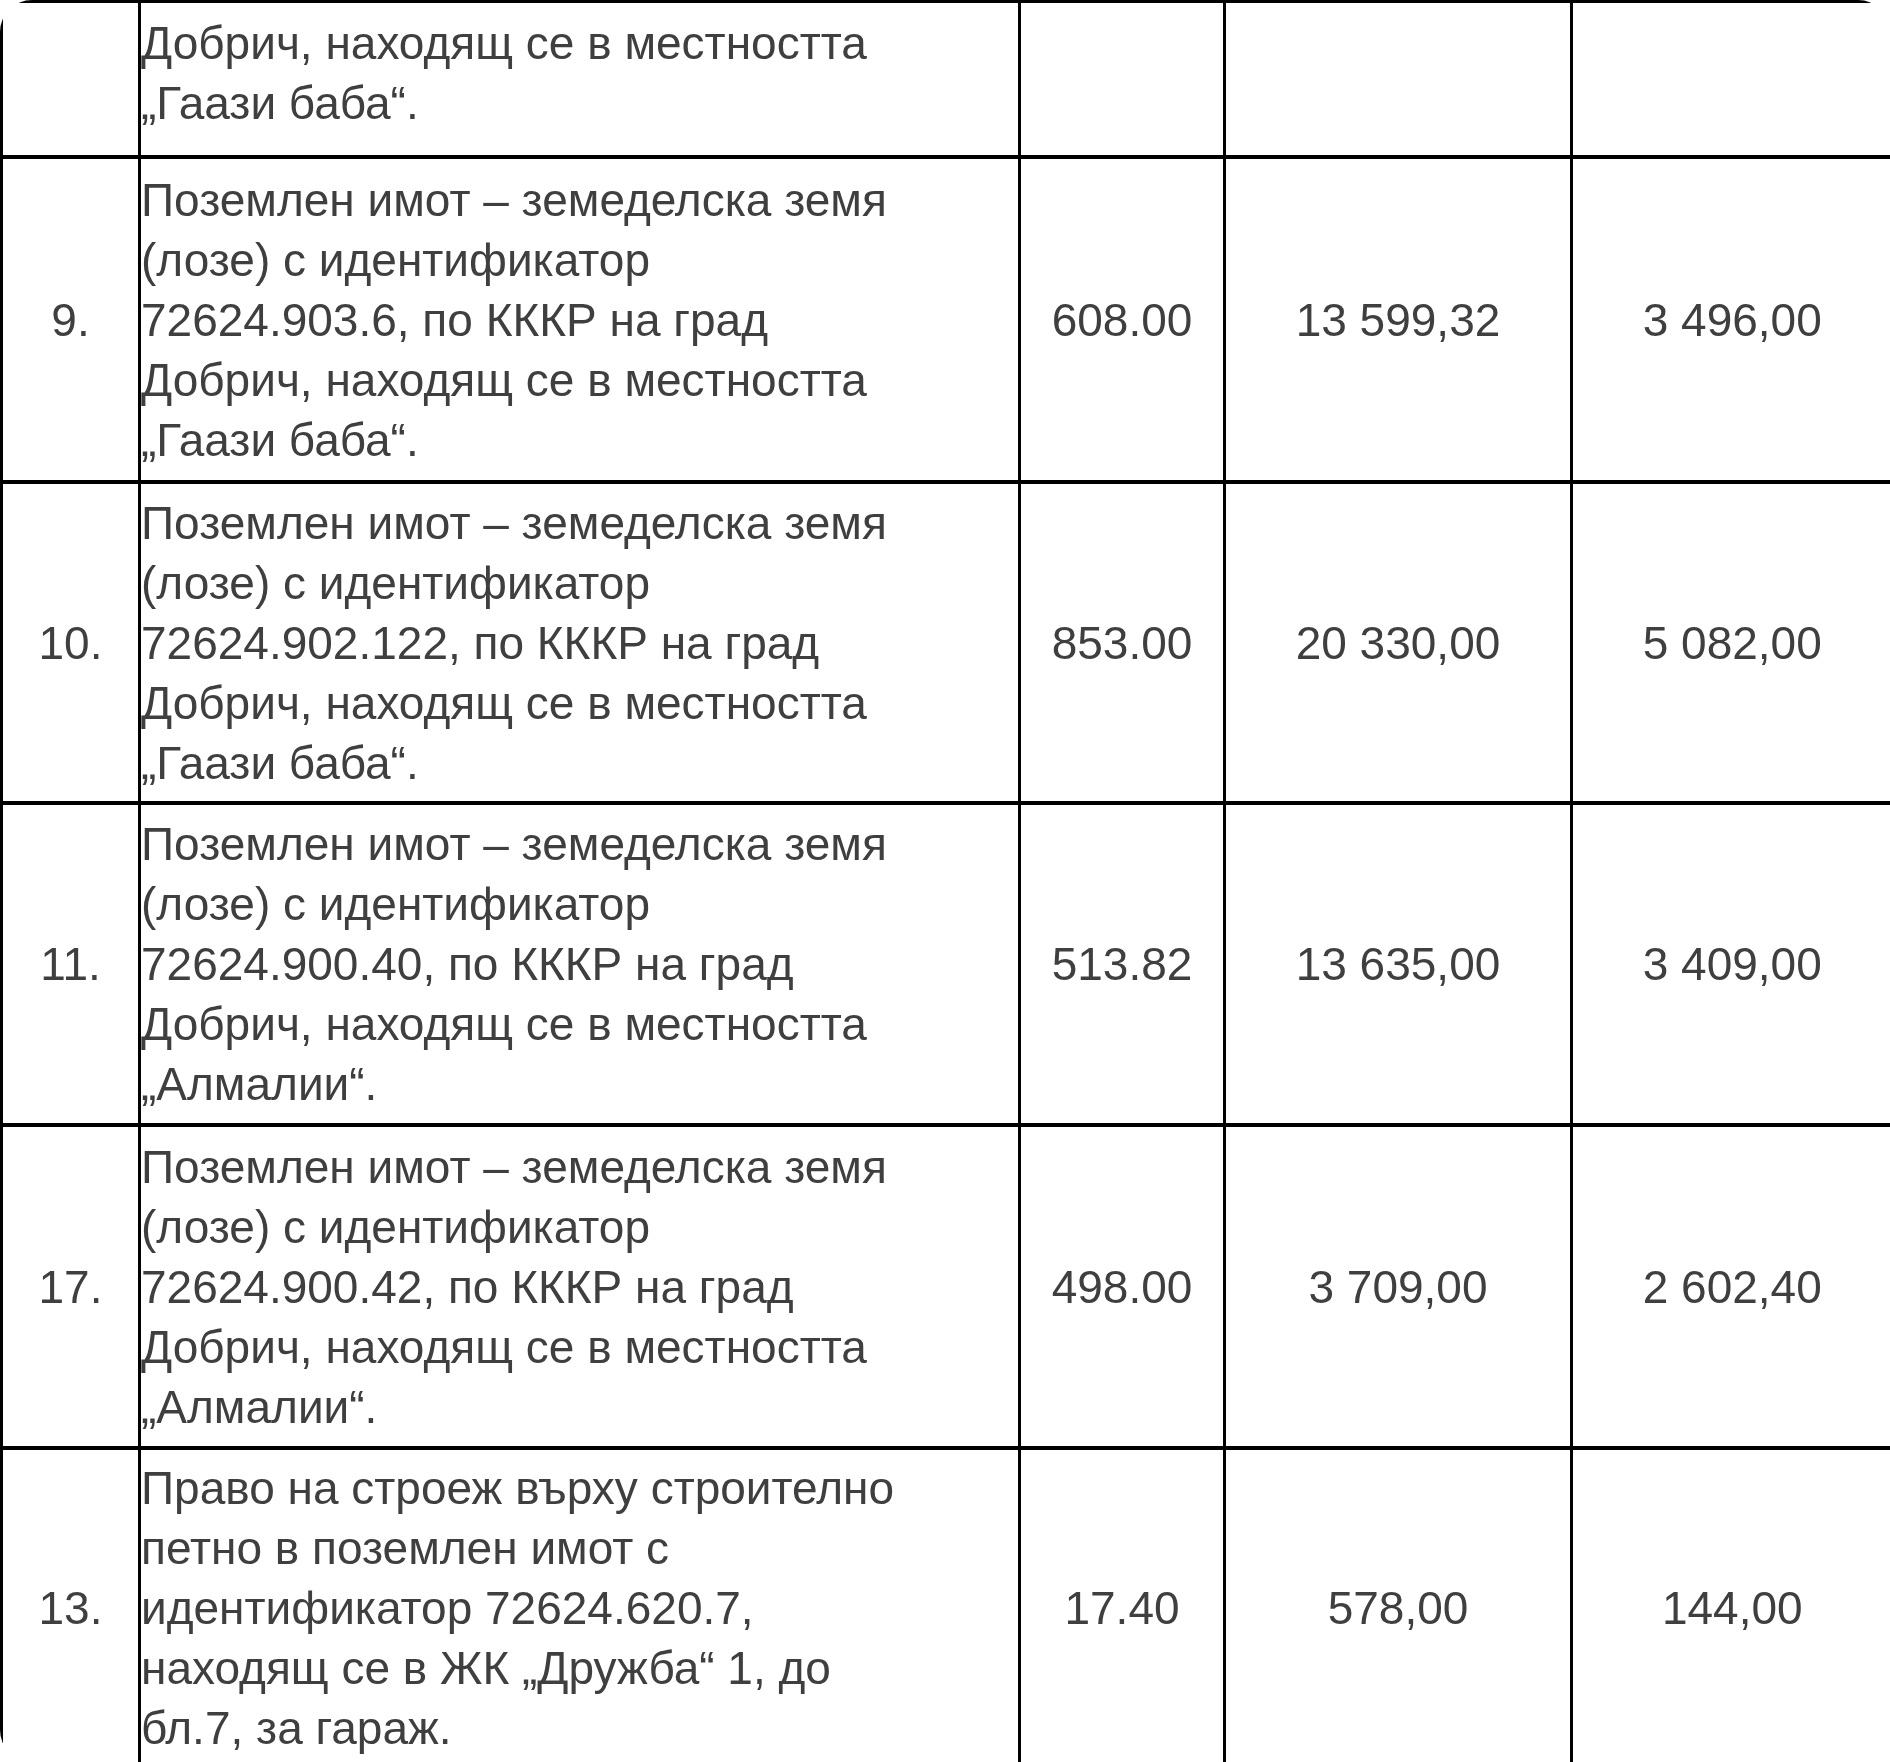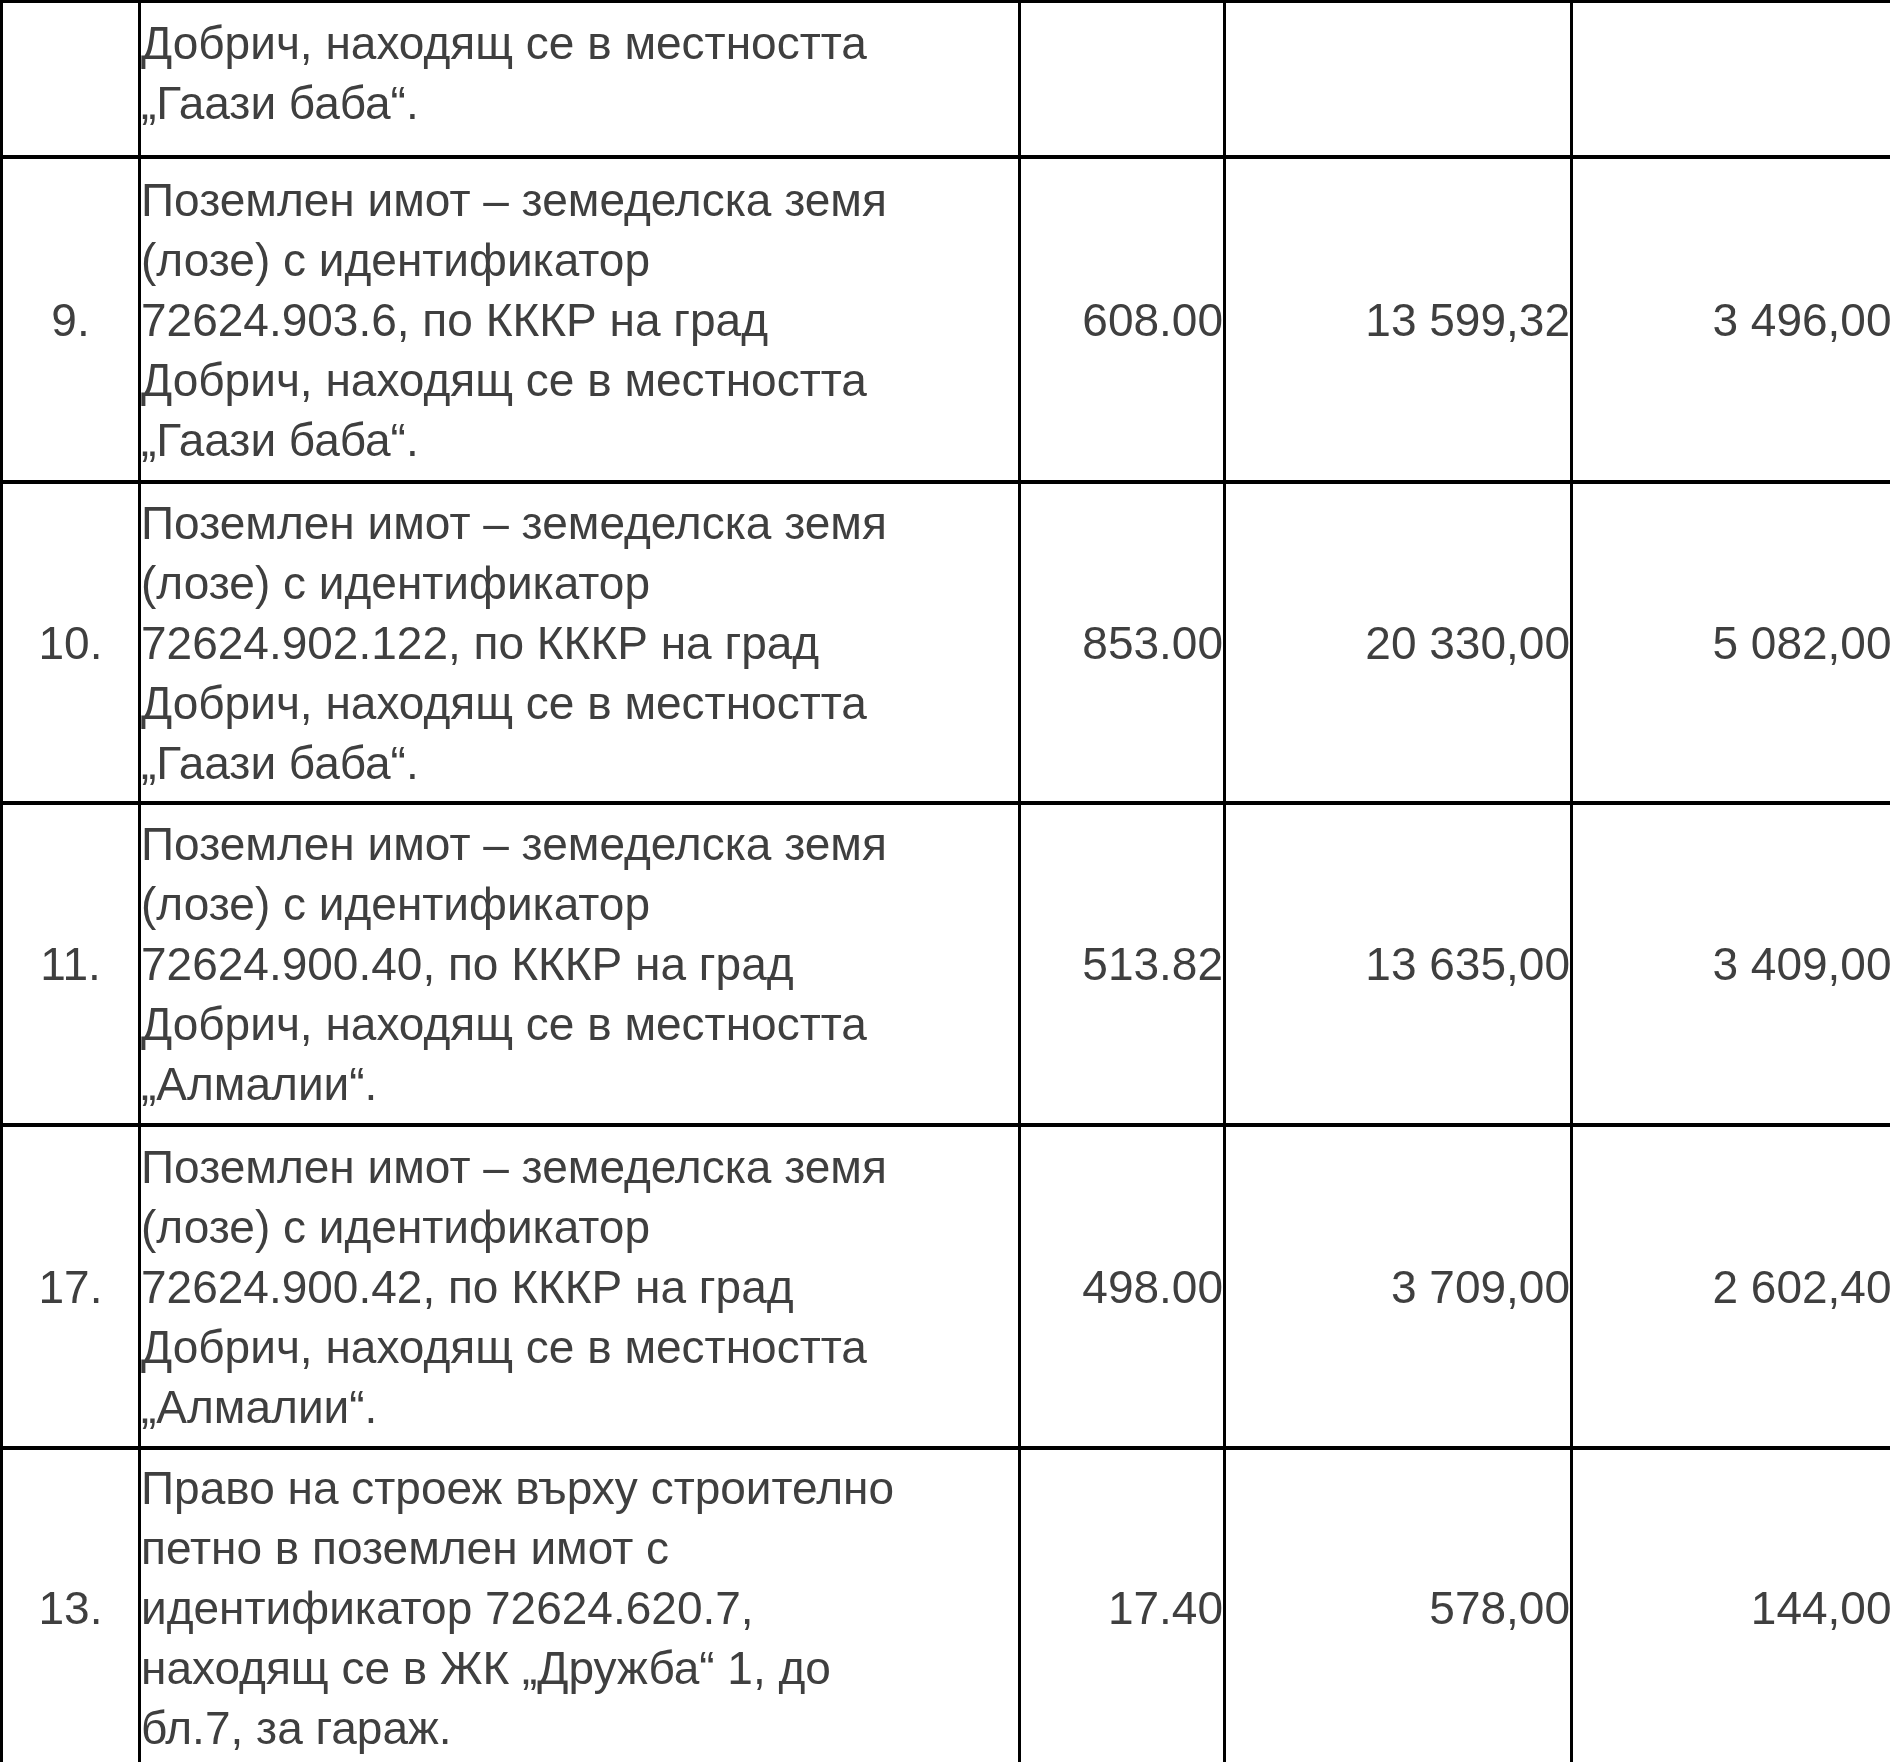--- a/index.html
+++ b/index.html
@@ -6,20 +6,21 @@
     margin: 0;
     padding: 0;
     background: #ffffff;
     font-family: "Liberation Sans", "DejaVu Sans", sans-serif;
   }
   .page {
     width: 1890px;
     height: 1762px;
     overflow: hidden;
     background: #ffffff;
+    border-radius: 32px;
   }
   table.prop-table {
     border-collapse: collapse;
     table-layout: fixed;
     width: 1890px;
     font-size: 46px;
     line-height: 60px;
     color: #3f3f3f;
     background: #ffffff;
   }
@@ -41,21 +42,21 @@
     text-align: center;
     white-space: nowrap;
   }
   td.desc {
     text-align: left;
     padding: 0 14px;
     white-space: pre-line;
     word-break: normal;
   }
   td.num {
-    text-align: right;
+    text-align: center;
     white-space: pre;
   }
   
   tr.partial td { height: 142px; }
   tr.partial td.desc {
     vertical-align: top;
     padding-top: 10px;
   }
   tr.r9  td { height: 321px; }
   tr.r10 td { height: 317px; }

